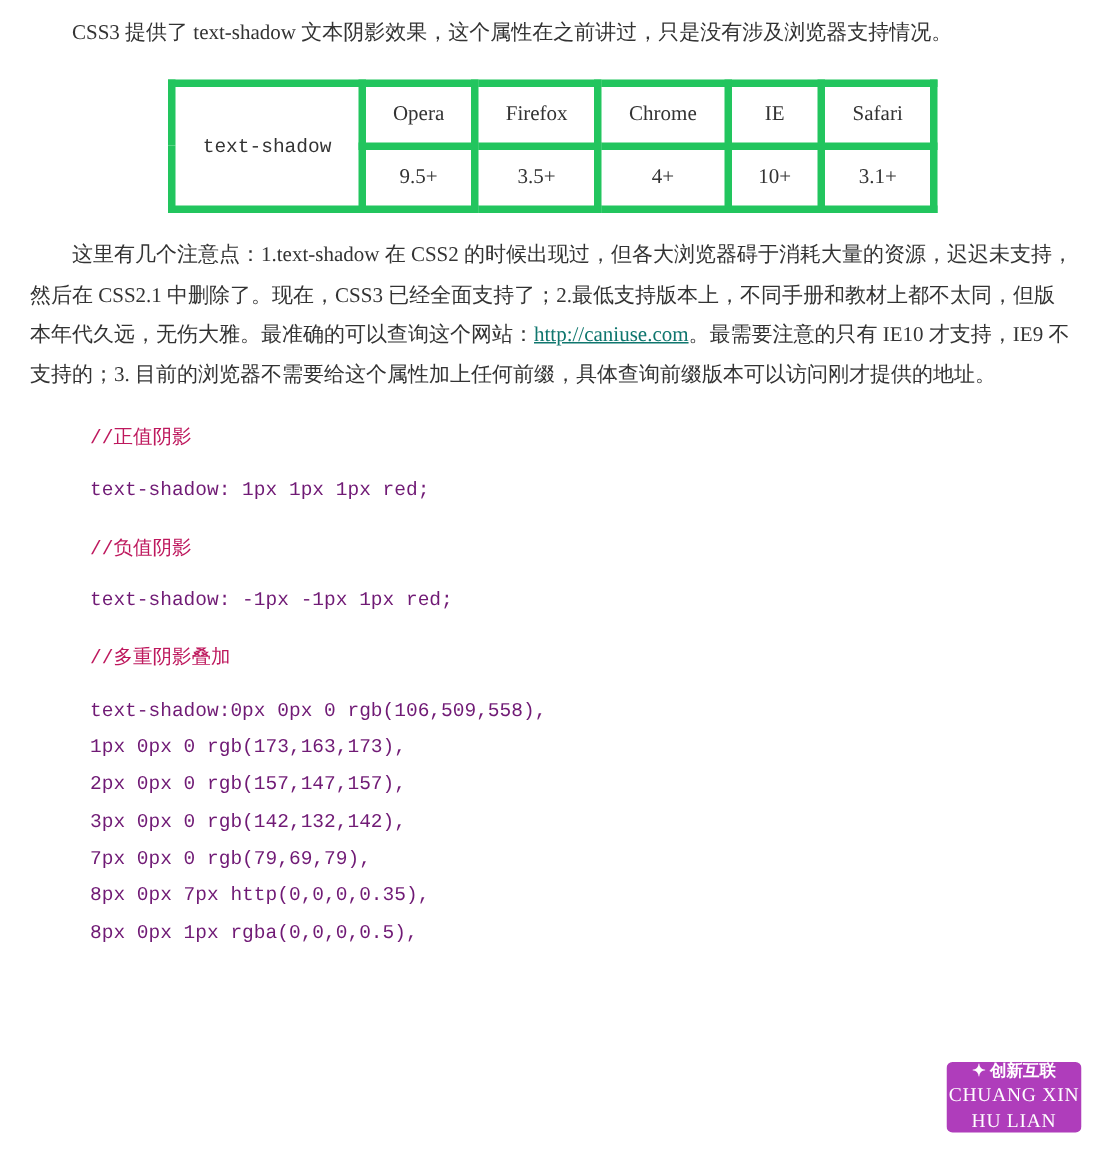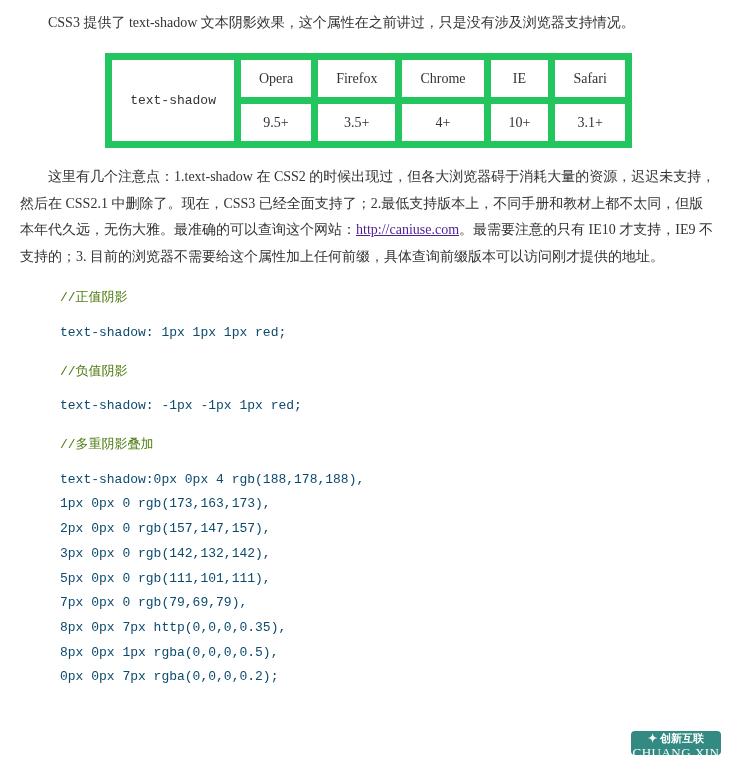--- a/index.html
+++ b/index.html
@@ -31,70 +31,71 @@
       display: flex;
       justify-content: center;
     }
 
     .support-table {
       border-collapse: collapse;
       border: 1px solid #888;
     }
 
     .support-table td, .support-table th {
-      border: 7px solid #22c55e;
+      border: 5px solid #22c55e;
       padding: 6px 18px;
       text-align: center;
       font-family: "SimSun", "宋体", serif;
       font-size: 14px;
     }
 
     .support-table .prop-cell {
       font-family: Liberation Mono, monospace;
       font-size: 13px;
     }
 
     .notes-text {
       text-indent: 2em;
       margin: 16px 0;
       line-height: 1.9;
     }
 
     .link {
-      color: #4c1d95;
+      color: #0f766e;
       text-decoration: underline;
     }
 
     
     .code-block {
       font-family: "Courier New", Courier, monospace;
       font-size: 13px;
-      color: #0c4a6e;
+      color: #701a75;
       margin: 10px 0 10px 40px;
       line-height: 1.9;
     }
 
     .code-comment {
-      color: #4d7c0f;
+      color: #be185d;
       font-family: "Courier New", Courier, monospace;
       font-size: 13px;
       margin: 14px 0 2px 40px;
       line-height: 1.9;
     }
 
     
     .watermark {
       position: fixed;
       bottom: 16px;
       right: 16px;
       width: 90px;
-      height: 24px;
-      background: #0f766e;
+      height: 47px;
+      background: #a21caf;
       border-radius: 4px;
       display: flex;
+      align-items: center;
       justify-content: center;
       opacity: 0.85;
     }
 
     .watermark-text {
       color: #fff;
       font-size: 10px;
       font-family: "SimSun", serif;
       text-align: center;
       line-height: 1.3;
@@ -137,29 +138,27 @@
 
 <div class="code-block">text-shadow: 1px 1px 1px red;</div>
 
 <div class="code-comment">//负值阴影</div>
 
 <div class="code-block">text-shadow: -1px -1px 1px red;</div>
 
 <div class="code-comment">//多重阴影叠加</div>
 
 <div class="code-block">
-  <div>text-shadow:0px 0px 4 rgb(188,178,188),</div>
+  <div>text-shadow:0px 0px 0 rgb(106,509,558),</div>
   <div>            1px 0px 0 rgb(173,163,173),</div>
   <div>            2px 0px 0 rgb(157,147,157),</div>
   <div>            3px 0px 0 rgb(142,132,142),</div>
-  <div>            5px 0px 0 rgb(111,101,111),</div>
   <div>            7px 0px 0 rgb(79,69,79),</div>
   <div>            8px 0px 7px http(0,0,0,0.35),</div>
   <div>            8px 0px 1px rgba(0,0,0,0.5),</div>
-  <div>            0px 0px 7px rgba(0,0,0,0.2);</div>
 </div>
 
 <div class="watermark">
   <div class="watermark-text">
     <div style="font-size:11px;font-weight:bold;">✦ <span>创新互联</span></div>
     <div style="font-size:13px;letter-spacing:0.5px;">CHUANG XIN HU LIAN</div>
   </div>
 </div>
 
 </body></html>

